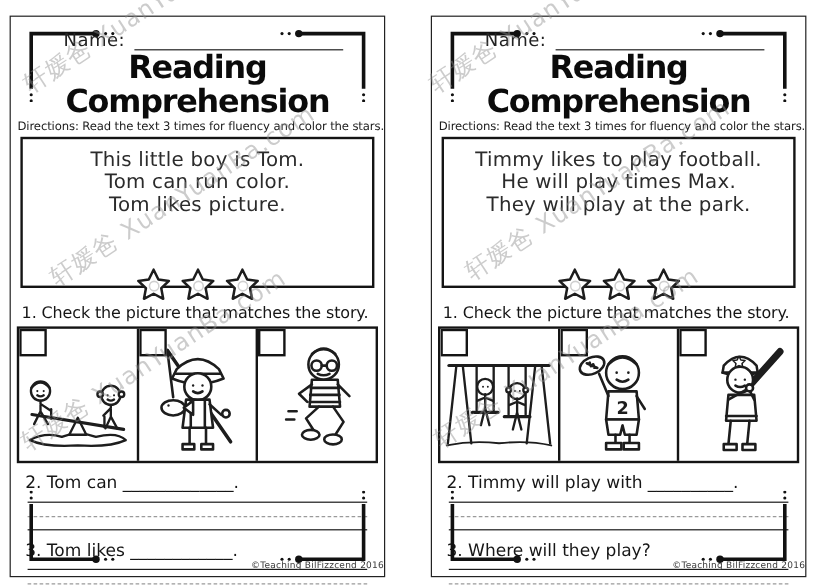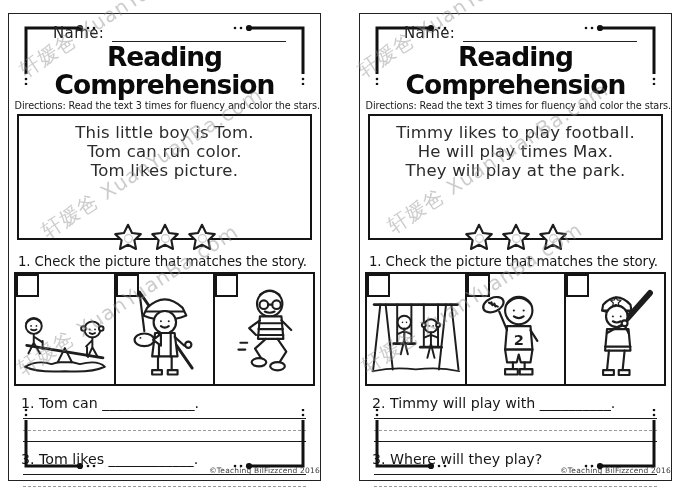--- a/index.html
+++ b/index.html
@@ -176,21 +176,21 @@
         <path d="M45,40 L69,40 M44.5,46 L69.5,46 M44,52 L70,52"></path>
         <path d="M46,37 L35,45 L42,52 M68,37 L78,47"></path>
         <path d="M52,56 L41,66 L48,77 M64,56 L73,69 L66,80"></path>
         <ellipse cx="45" cy="80" rx="7.5" ry="4.2" fill="#fff"></ellipse>
         <ellipse cx="64" cy="84" rx="7.5" ry="4.2" fill="#fff"></ellipse>
         <path d="M26,60 h7 M24,67 h7"></path>
       </svg>
     </div>
   </div>
 
-  <div class="q-row">1. Tom can _____________.</div>
+  <div class="q-row">2. Tom can _____________.</div>
   <div class="rules">
     <div class="rule-solid"></div>
       <div class="rule-dashed"></div>
       <div class="rule-solid second"></div>
   </div>
 
   <div class="q-row">3. Tom likes ____________.</div>
   <div class="rules">
     <div class="rule-solid"></div>
       <div class="rule-dashed"></div>

